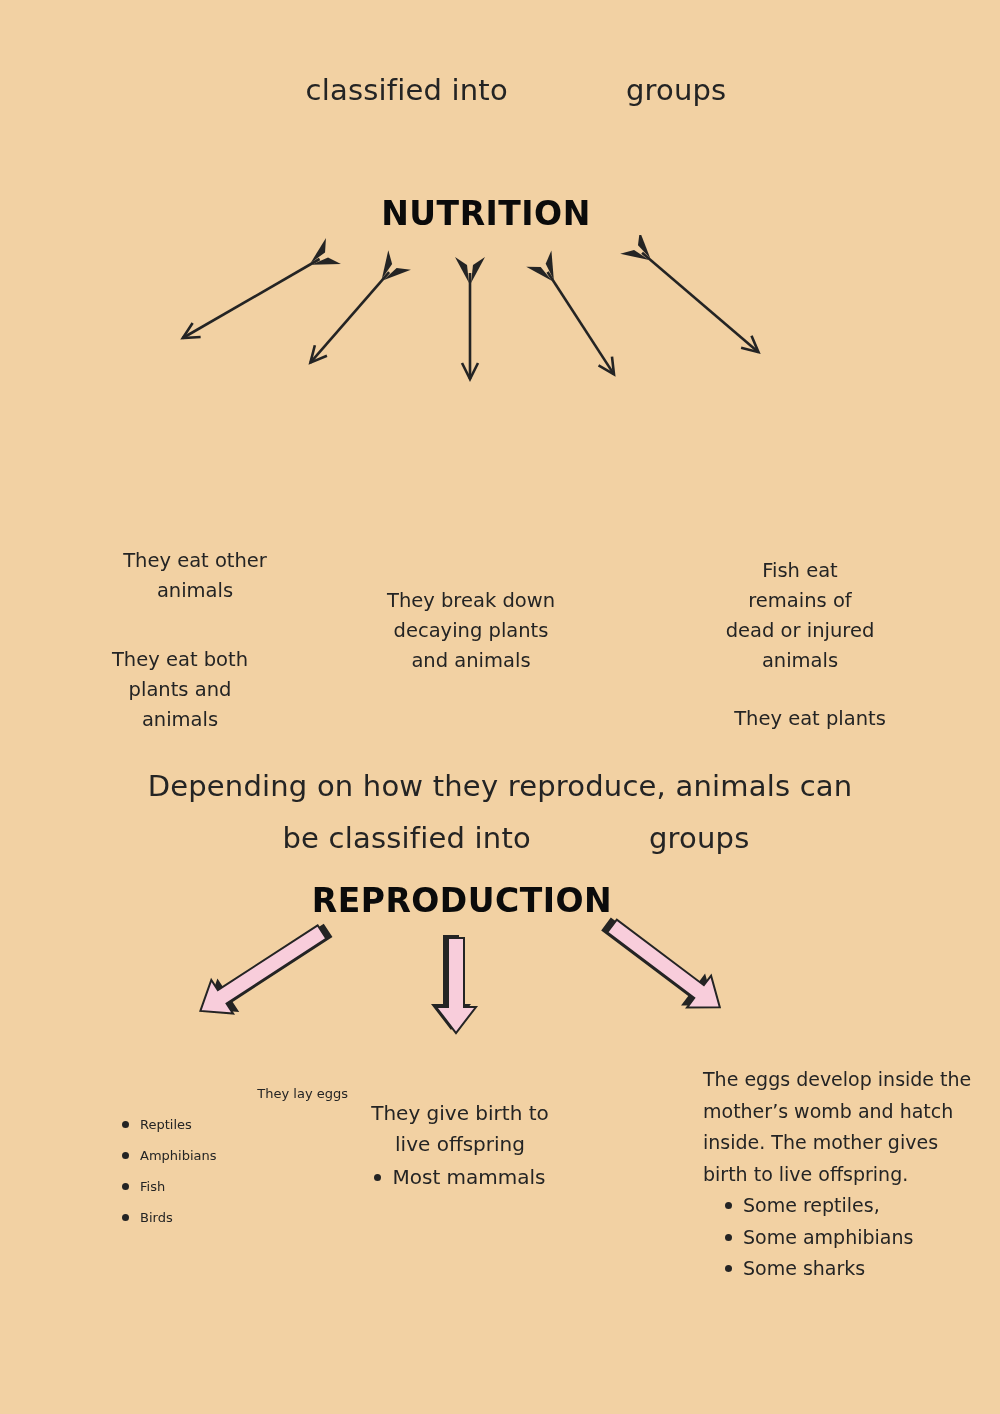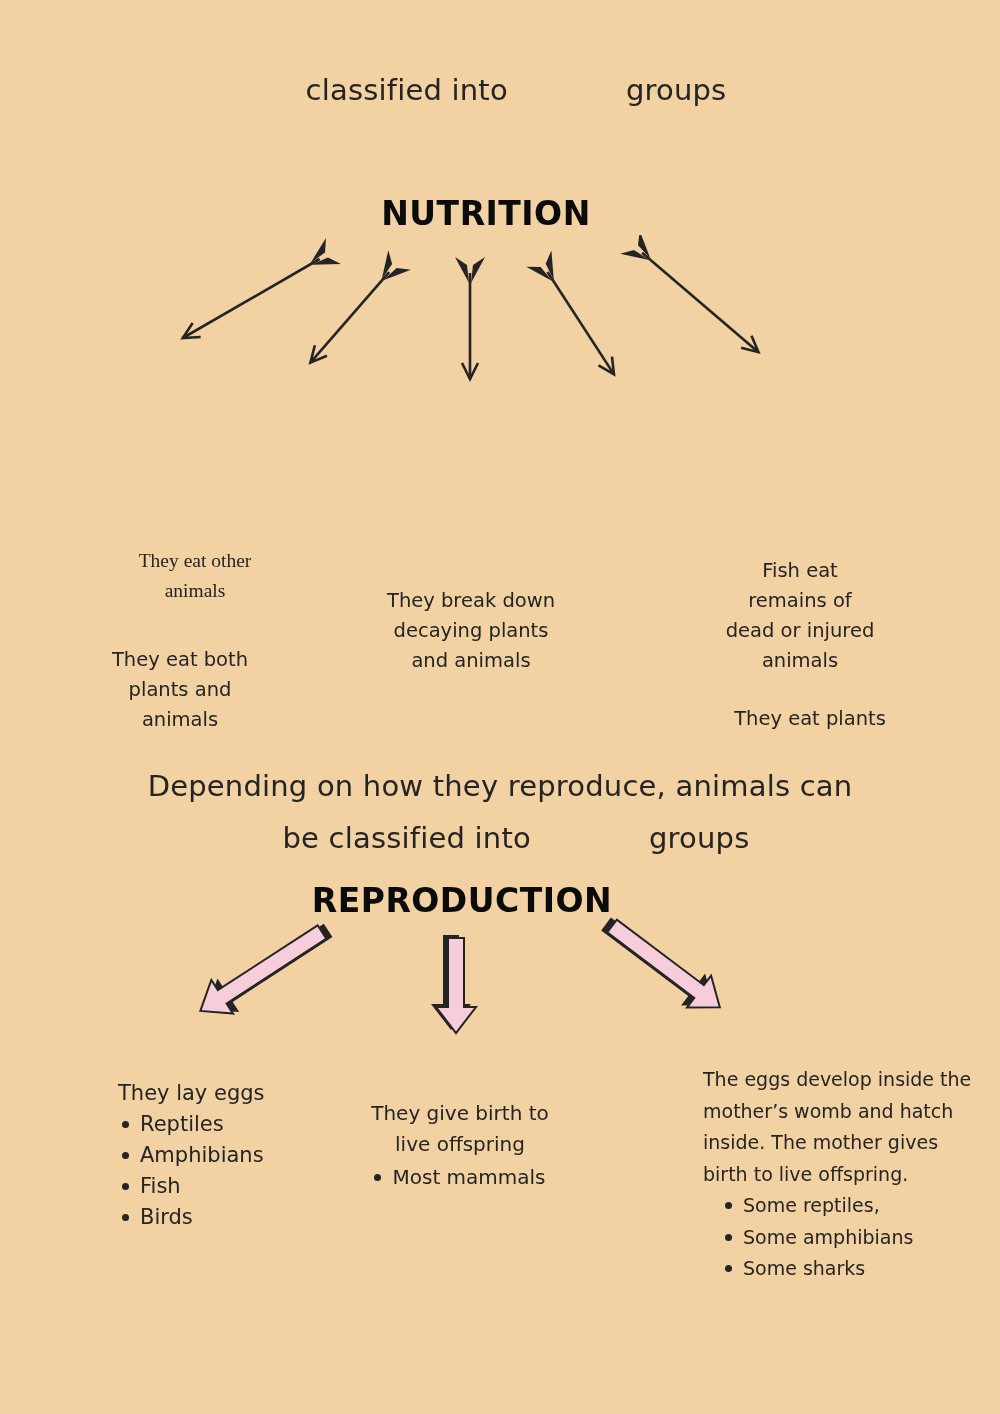--- a/index.html
+++ b/index.html
@@ -18,26 +18,26 @@
   #q2 { top:760px; }
   .section-title { position:absolute; width:1000px; text-align:center;
     font-family:"DejaVu Sans","Liberation Sans",sans-serif; font-weight:800;
     font-size:33px; letter-spacing:0.5px; color:var(--title_ink,#0b0b0b); }
   #nutrition-title { top:194px; transform:translateX(-14px); }
   #reproduction-title { top:881px; transform:translateX(-38px); }
   svg.arrows { position:absolute; left:0; }
   #nutrition-arrows { top:235px; }
   #reproduction-arrows { top:916px; }
   .tblock { position:absolute; font-size:19.5px; line-height:30px; text-align:center; }
-  .nb1 { top:546px; left:95px;  width:200px;font-family:Liberation Serif, serif; }
+  .nb1 { top:546px; left:95px;  width:200px; }
   .nb2 { top:645px; left:80px;  width:200px; }
   .nb3 { top:586px; left:346px; width:250px; }
   .nb4 { top:556px; left:690px; width:220px; }
   .nb5 { top:704px; left:700px; width:220px; }
-  .rb1 { top:1078px; left:118px; width:230px; text-align:left;  font-size:21px; line-height:31px; }
+  .rb1 { top:1078px; left:118px; width:230px; text-align:right;  font-size:13px; line-height:31px; }
   .rb2 { top:1098px; left:345px; width:230px; font-size:20px; line-height:31px; }
   .rb3 { top:1064px; left:703px; width:292px; text-align:left;  font-size:19px; line-height:31.5px; }
   .bullet-row { display:flex; align-items:center; }
   .rb1 .bullet-row { padding-left:4px; }
   .rb3 .bullet-row { padding-left:22px; }
   .bullet-row.centered { justify-content:center; margin-top:2px; }
   .dot { width:7px; height:7px; border-radius:50%; background:var(--ink,#222);
     flex:0 0 auto; margin-right:11px; }
 </style>
 </head>

